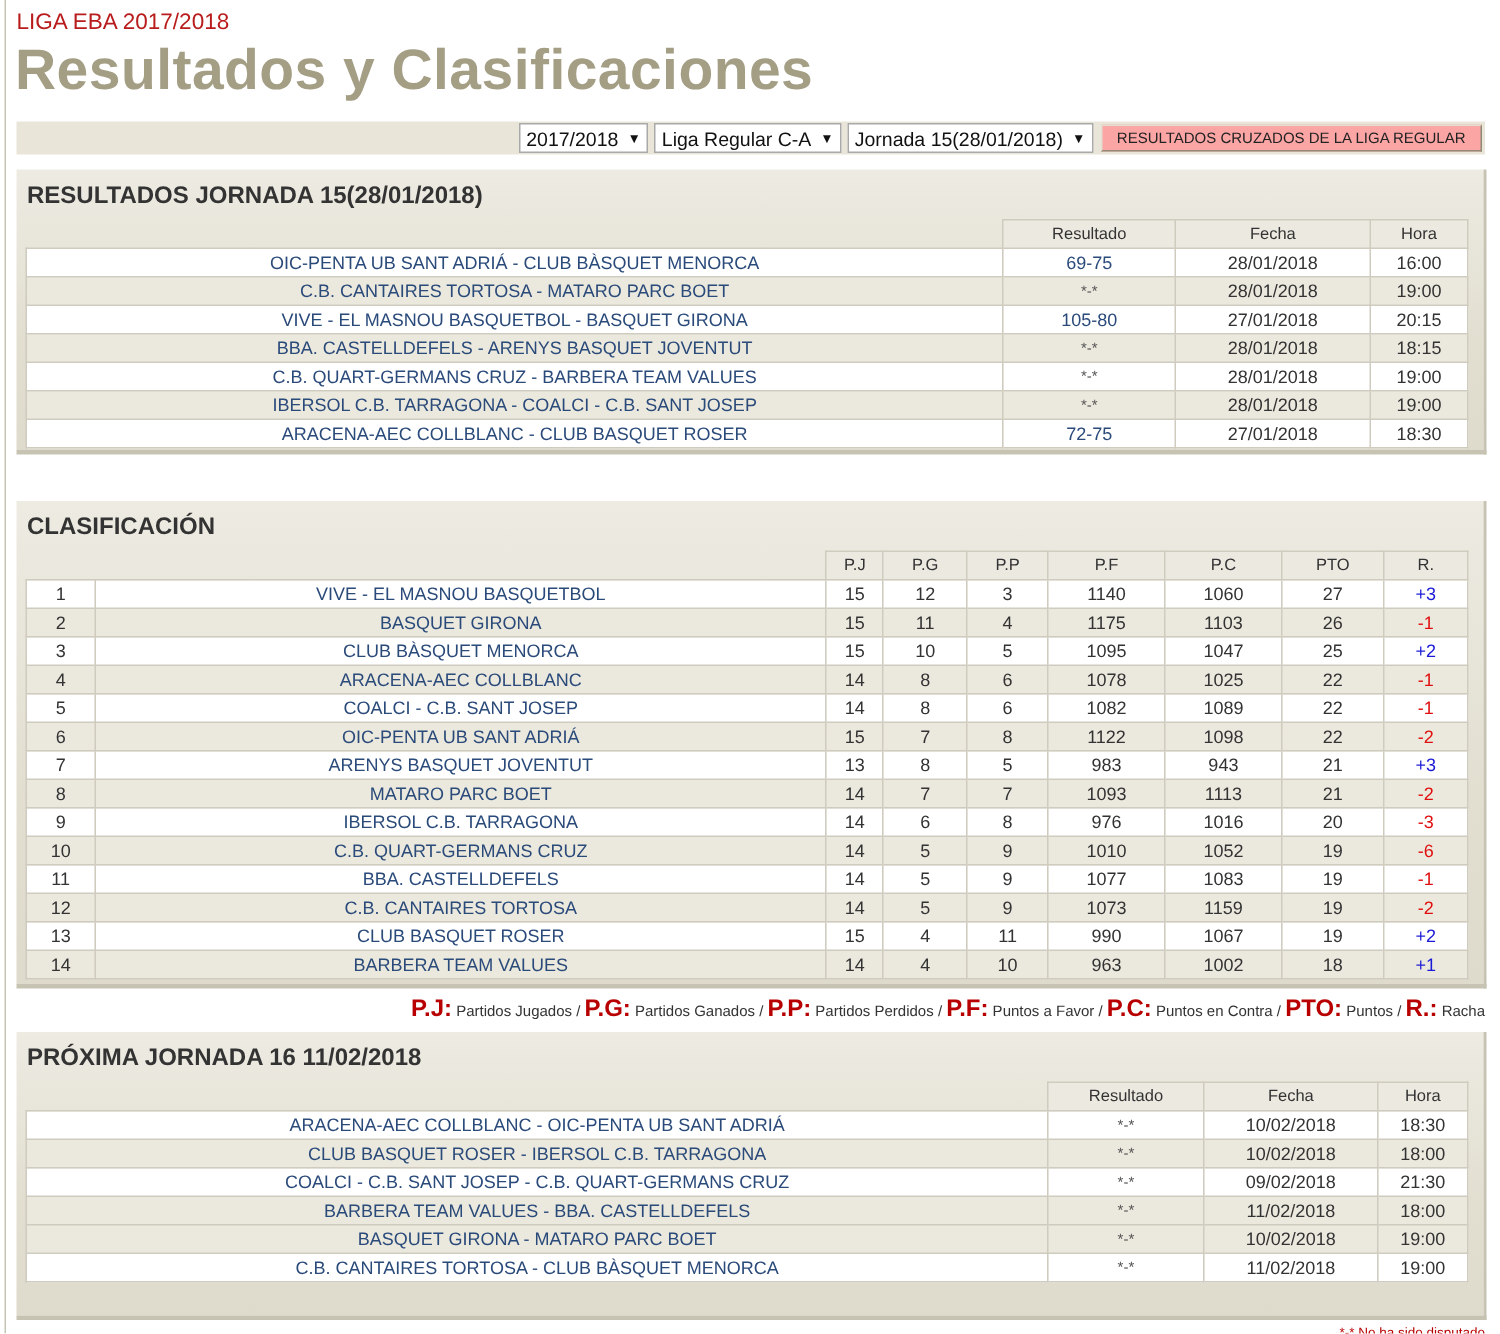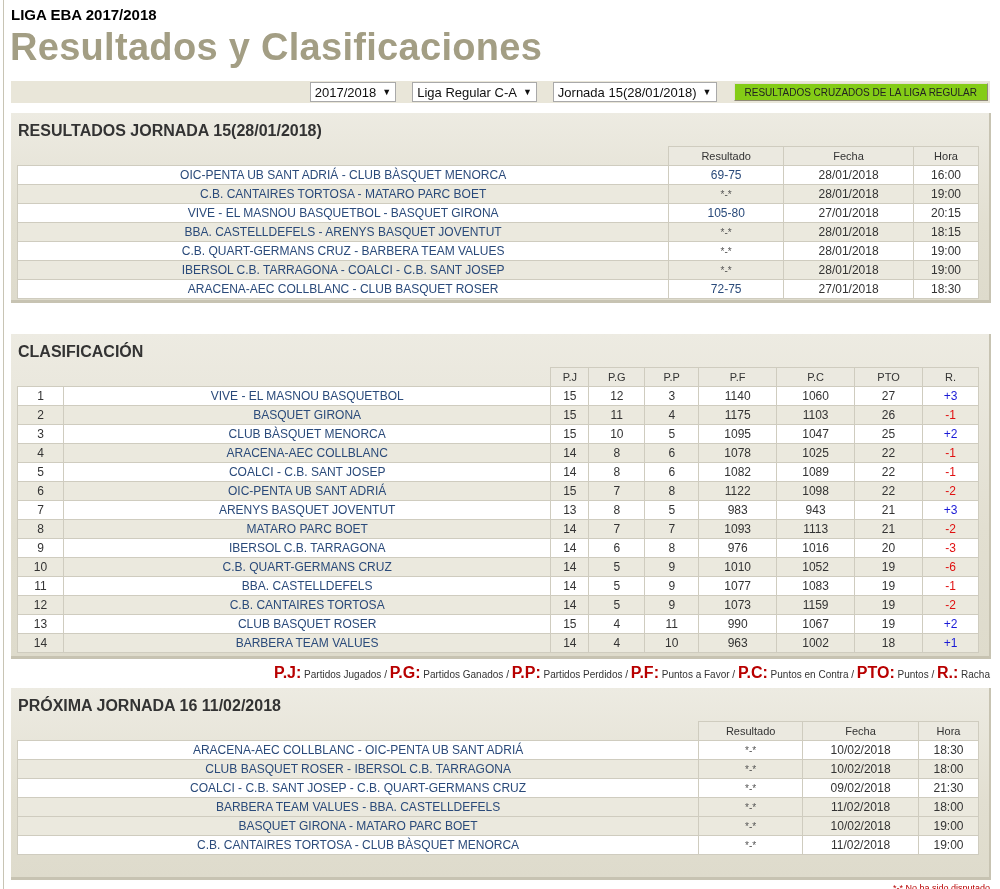--- a/index.html
+++ b/index.html
@@ -1,26 +1,26 @@
 <!DOCTYPE html>
 <html><head>
 <meta charset="utf-8">
 <style>
   * { box-sizing: border-box; margin: 0; padding: 0; }
   html, body { width: 1000px; height: 889px; overflow: hidden; background: #ffffff; }
   body { font-family: "Liberation Sans", sans-serif; color: #333; position: relative; }
   .left-rule { position: absolute; left: 3px; top: 0; width: 1px; height: 889px; background: #c8c4b4; }
 
-  .league-title { position: absolute; left: 11px; top: 6px; font-size: 15px; font-weight: bold; color: #000000; }
+  .league-title { position: absolute; left: 11px; top: 6px; font-size: 15px; font-weight: normal; color: #b91c1c; }
   .page-title { position: absolute; left: 10px; top: 26px; font-size: 38px; font-weight: bold; color: #a39e84; letter-spacing: 0.3px; }
 
-  .filter-bar { position: absolute; left: 11px; top: 81px; width: 979px; height: 22px; background: #e9e6d9; display: flex; justify-content: flex-end; align-items: center; padding-right: 2px; gap: 16px; }
+  .filter-bar { position: absolute; left: 11px; top: 81px; width: 979px; height: 22px; background: #e9e6d9; display: flex; justify-content: flex-end; align-items: center; padding-right: 2px; gap: 4px; }
   .select { height: 20px; border: 1px solid #a9a9a9; background: #fff; font-size: 13px; color: #111; display: flex; align-items: center; padding: 0 4px; gap: 6px; }
   .select .arrow { font-size: 9px; }
-  .cross-btn { height: 18px; background: #84cc16; border: 1px solid #8f8a77; border-top-color: #e2ded0; border-left-color: #e2ded0; font-size: 10px; color: #222; display: flex; align-items: center; padding: 0 10px; margin-left: 1px; }
+  .cross-btn { height: 18px; background: #fca5a5; border: 1px solid #8f8a77; border-top-color: #e2ded0; border-left-color: #e2ded0; font-size: 10px; color: #222; display: flex; align-items: center; padding: 0 10px; margin-left: 1px; }
 
   .section { position: absolute; left: 11px; width: 980px; background: linear-gradient(#edebe2, #e2dfd1 60%, #dedbcc); border-right: 2px solid #c7c3b2; border-bottom: 3px solid #c7c3b2; }
   .section-title { position: absolute; left: 7px; top: 9px; font-size: 16px; font-weight: bold; color: #333; }
 
   table { border-collapse: collapse; position: absolute; font-size: 12px; }
   td, th { border: 1px solid #cfccbf; text-align: center; height: 19px; padding: 0; }
   th { background: #ebe9e0; color: #333; font-weight: normal; font-size: 11px; }
   tr.odd td { background: #ffffff; }
   tr.even td { background: #ebe9de; }
   td.match { color: #2a4a7a; }

